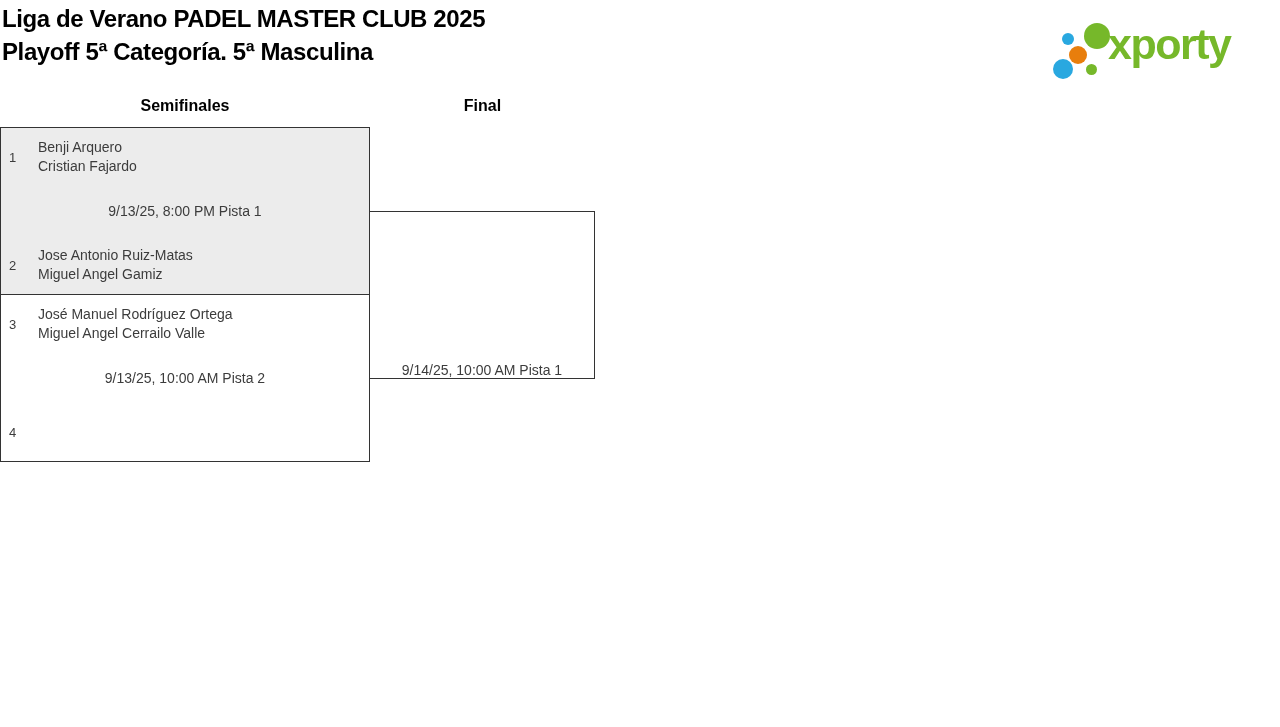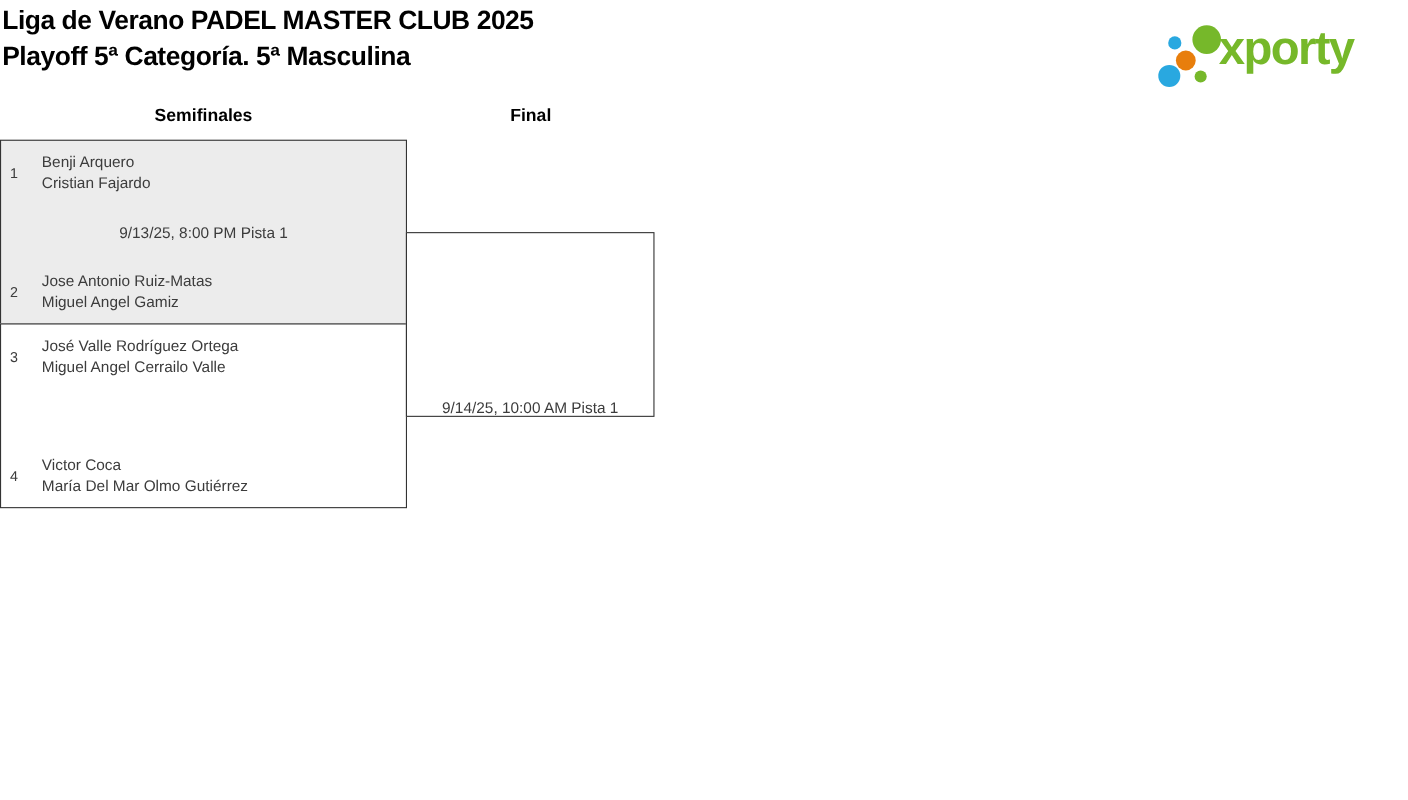--- a/index.html
+++ b/index.html
@@ -144,30 +144,27 @@
         <span>Jose Antonio Ruiz-Matas</span>
         <span>Miguel Angel Gamiz</span>
       </span>
     </div>
   </div>
 
   <div class="match sf2">
     <div class="team">
       <span class="seed">3</span>
       <span class="names">
-        <span>José Valle Rodríguez Ortega</span>
+        <span>José Manuel Rodríguez Ortega</span>
         <span>Miguel Angel Cerrailo Valle</span>
       </span>
     </div>
+    <div class="info">9/13/25, 10:00 AM Pista 2</div>
     <div class="team">
       <span class="seed">4</span>
-      <span class="names">
-        <span>Victor Coca</span>
-        <span>María Del Mar Olmo Gutiérrez</span>
-      </span>
     </div>
   </div>
 
   <div class="match final-box">
     <div class="info">9/14/25, 10:00 AM Pista 1</div>
   </div>
 
 </div>
 
 </body></html>

